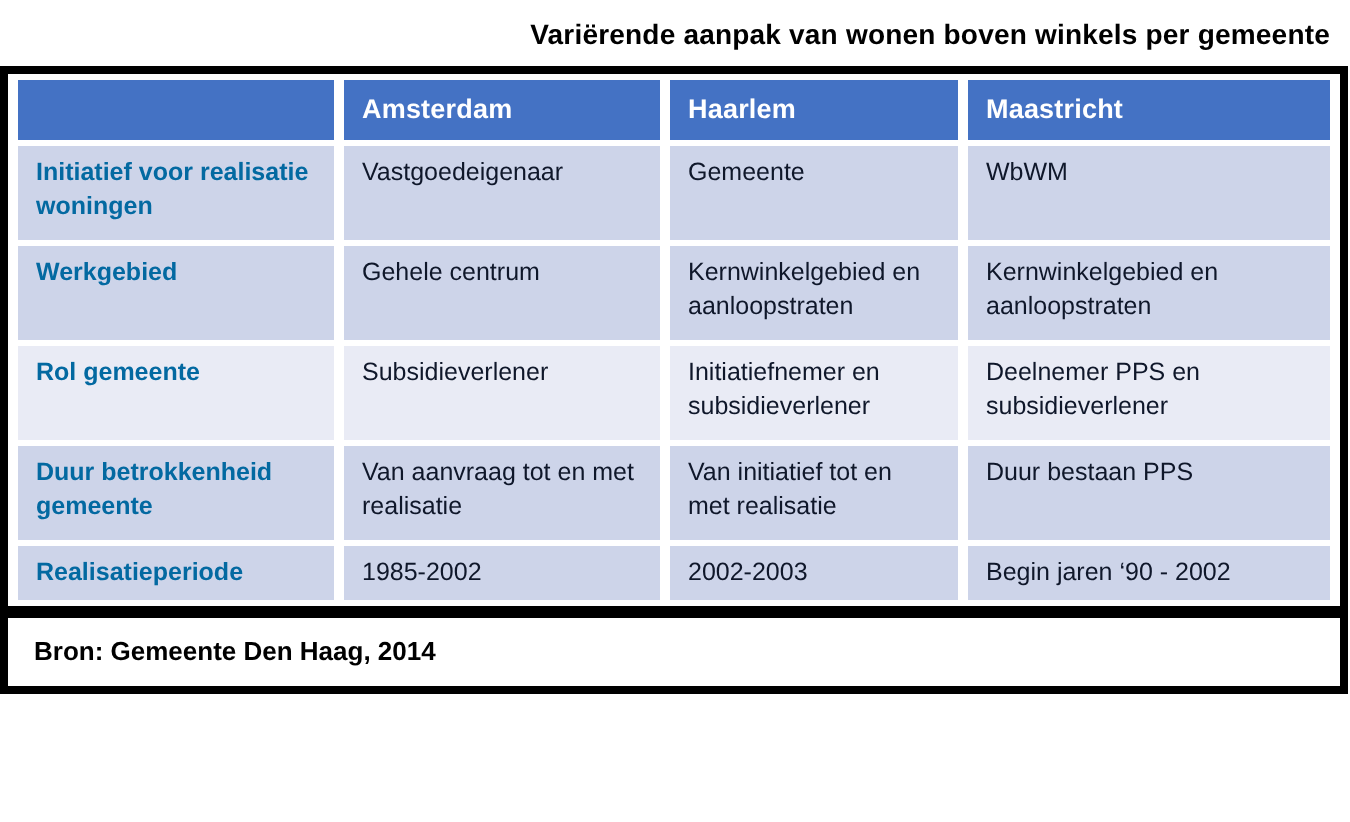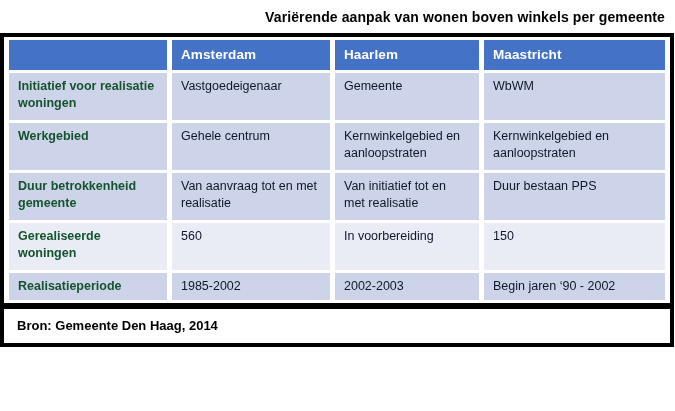--- a/index.html
+++ b/index.html
@@ -46,21 +46,21 @@
   }
   td {
     font-size: 12.5px;
     line-height: 17px;
     color: #0f172a;
     vertical-align: top;
     padding: 5px 9px 8px 9px;
   }
   td.row-label {
     font-weight: bold;
-    color: #14532d;
+    color: #0369a1;
   }
   tr.band-a td { background: #CDD4E9; }
   tr.band-b td { background: #E9EBF5; }
   tr.r-short td { padding-bottom: 5px; }
   .source-bar {
     border-top: 6px solid #000000;
     background: #ffffff;
     padding: 9px 10px 10px 13px;
     font-size: 13px;
     font-weight: bold;
@@ -95,31 +95,31 @@
         <td>Vastgoedeigenaar</td>
         <td>Gemeente</td>
         <td>WbWM</td>
       </tr>
       <tr class="band-a">
         <td class="row-label">Werkgebied</td>
         <td>Gehele centrum</td>
         <td>Kernwinkelgebied en aanloopstraten</td>
         <td>Kernwinkelgebied en aanloopstraten</td>
       </tr>
+      <tr class="band-b">
+        <td class="row-label">Rol gemeente</td>
+        <td>Subsidieverlener</td>
+        <td>Initiatiefnemer en subsidieverlener</td>
+        <td>Deelnemer PPS en subsidieverlener</td>
+      </tr>
       <tr class="band-a">
         <td class="row-label">Duur betrokkenheid gemeente</td>
         <td>Van aanvraag tot en met realisatie</td>
         <td>Van initiatief tot en met realisatie</td>
         <td>Duur bestaan PPS</td>
-      </tr>
-      <tr class="band-b">
-        <td class="row-label">Gerealiseerde woningen</td>
-        <td>560</td>
-        <td>In voorbereiding</td>
-        <td>150</td>
       </tr>
       <tr class="band-a r-short">
         <td class="row-label">Realisatieperiode</td>
         <td>1985-2002</td>
         <td>2002-2003</td>
         <td>Begin jaren ‘90 - 2002</td>
       </tr>
     </tbody>
   </table>
 

